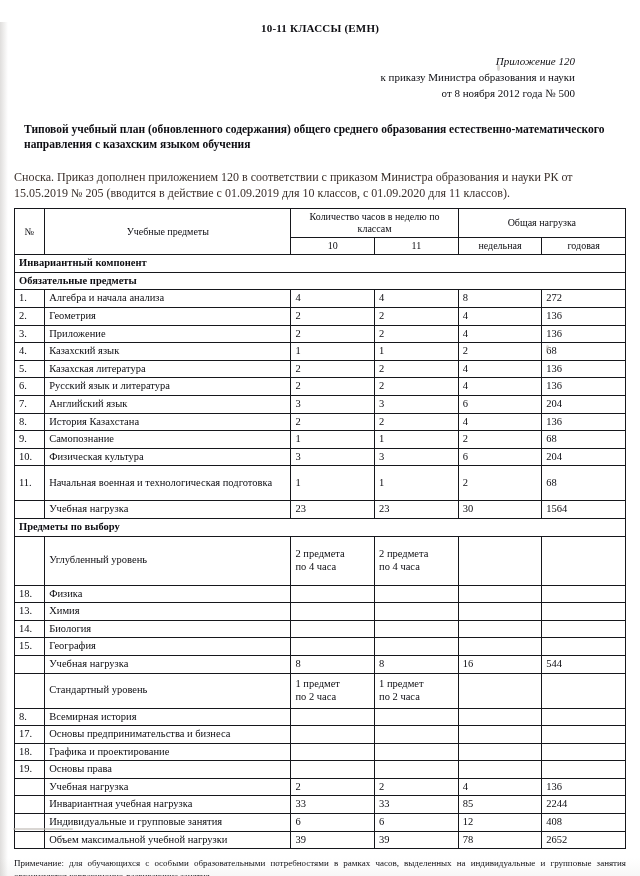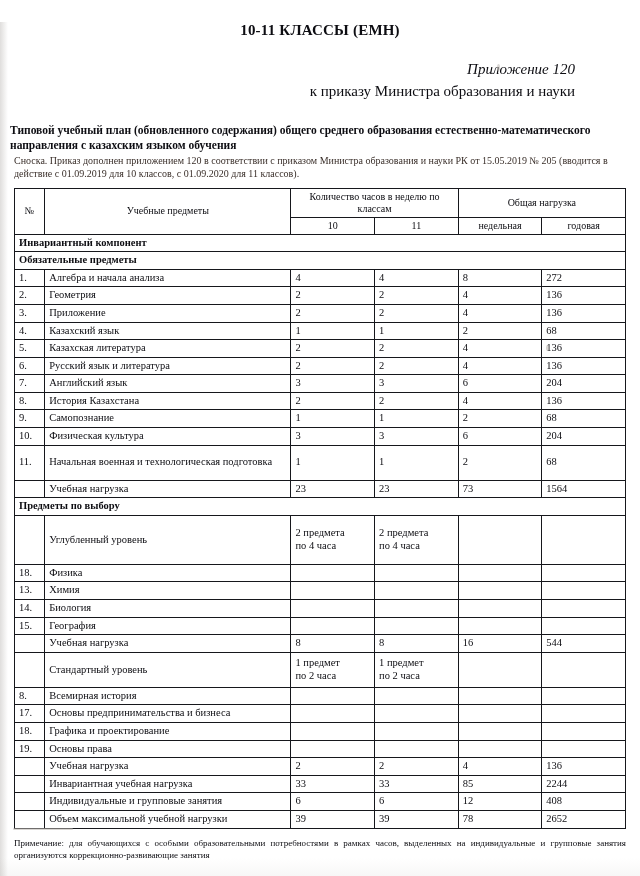--- a/index.html
+++ b/index.html
@@ -18,44 +18,44 @@
   .page {
     position: relative;
     width: 640px;
     height: 876px;
     padding: 0;
     box-sizing: border-box;
   }
   .doc-title {
     text-align: center;
     font-weight: bold;
-    font-size: 15px;
+    font-size: 11px;
     margin-top: 22px;
     letter-spacing: 0.2px;
   }
   .ref-block {
     text-align: right;
     margin-top: 20px;
     margin-right: 65px;
-    font-size: 15px;
+    font-size: 11px;
     line-height: 1.45;
   }
   .ref-block .ital {
     font-style: italic;
   }
   .plan-title {
-    margin: 20px 14px 0 10px;
+    margin: 20px 14px 0 24px;
     font-weight: bold;
     font-size: 11.5px;
     line-height: 1.35;
     text-align: left;
   }
   .note-line {
-    margin: 0 14px 0 14px;
-    font-size: 10px;
+    margin: 16px 14px 0 14px;
+    font-size: 12px;
     line-height: 1.35;
     color: #3a2f2a;
     text-align: left;
   }
 
   table.plan {
     border-collapse: collapse;
     margin: 7px 14px 0 14px;
     width: 612px;
     table-layout: fixed;
@@ -121,20 +121,21 @@
 </head>
 <body>
 
 <div class="page">
 
   <div class="doc-title">10-11 КЛАССЫ (ЕМН)</div>
 
   <div class="ref-block">
     <div class="ital">Приложение 120</div>
     <div>к приказу Министра образования и науки</div>
+    <div>от 8 ноября 2012 года № 500</div>
   </div>
 
   <div class="plan-title">Типовой учебный план (обновленного содержания) общего среднего образования естественно-математического направления с казахским языком обучения</div>
 
   <div class="note-line">Сноска. Приказ дополнен приложением 120 в соответствии с приказом Министра образования и науки РК от 15.05.2019 № 205 (вводится в действие с 01.09.2019 для 10 классов, с 01.09.2020 для 11 классов).</div>
 
   <table class="plan">
     <colgroup>
       <col class="col-num">
         <col class="col-sub">
@@ -250,21 +251,21 @@
           <td class="multi">1</td>
           <td class="multi">1</td>
           <td>2</td>
           <td>68</td>
         </tr>
         <tr>
           <td class="numcell"></td>
           <td>Учебная нагрузка</td>
           <td class="multi">23</td>
           <td class="multi">23</td>
-          <td>73</td>
+          <td>30</td>
           <td>1564</td>
         </tr>
         <tr class="section">
           <td colspan="6">Предметы по выбору</td>
         </tr>
         <tr class="xtall">
           <td class="numcell"></td>
           <td>Углубленный уровень</td>
           <td class="multi">2 предмета
 по 4 часа</td>

